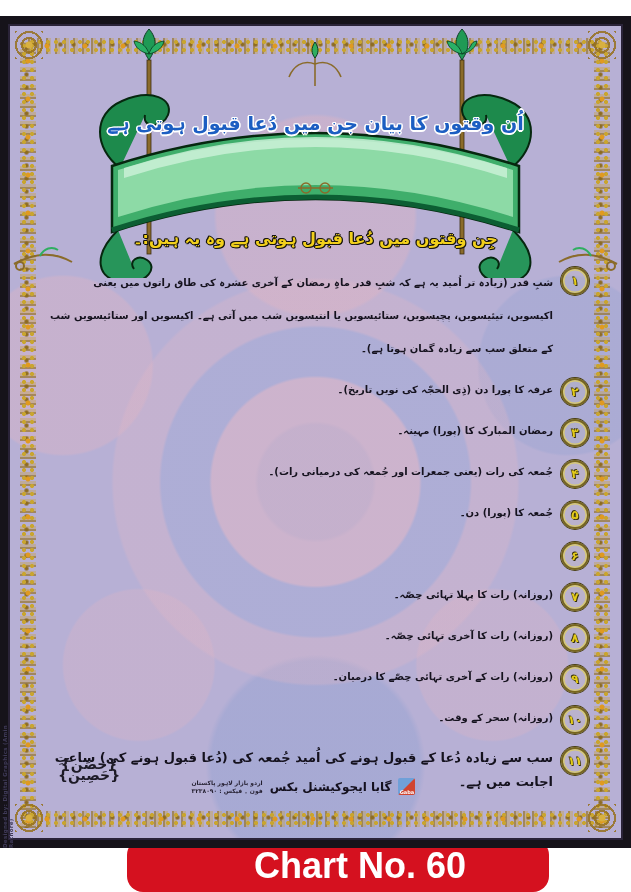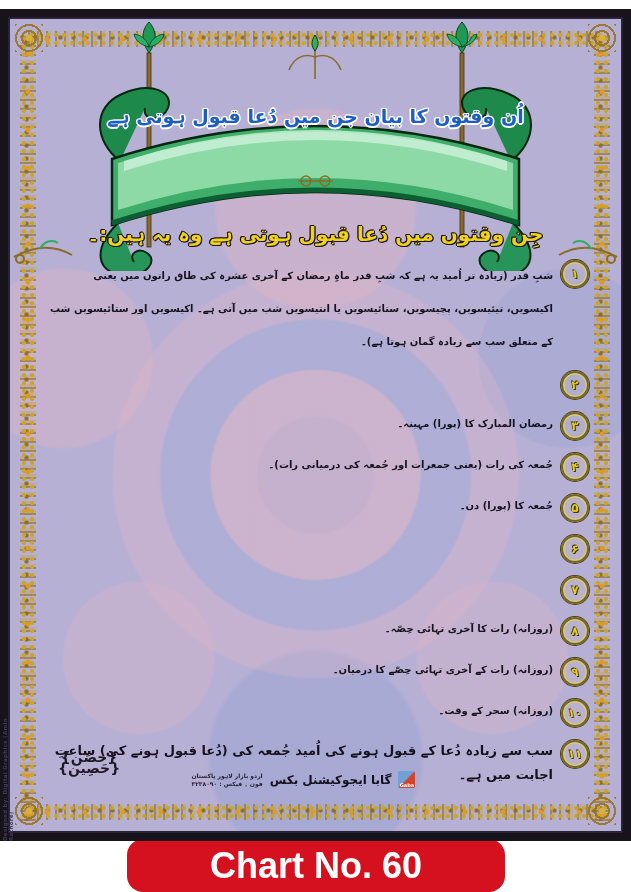--- a/index.html
+++ b/index.html
@@ -1,18 +1,18 @@
 <!DOCTYPE html>
 <html><head>
 <meta charset="utf-8">
 <style>
   html,body{margin:0;padding:0;}
   .stage{position:relative;width:631px;height:892px;background:#ffffff;overflow:hidden;
          font-family:"DejaVu Sans",sans-serif;}
-  .poster{position:absolute;left:0;top:9px;width:631px;height:832px;background:#b7b0d5;overflow:hidden;}
+  .poster{position:absolute;left:0;top:16px;width:631px;height:832px;background:#b7b0d5;overflow:hidden;}
   .frame{position:absolute;inset:0;box-shadow:inset 0 0 0 8px #16131a, inset 0 0 0 10px #2a2338;z-index:30;pointer-events:none;}
 
   
   .mandala{position:absolute;inset:0;z-index:1;pointer-events:none;background-image:
     radial-gradient(circle 280px at 50% 56%, rgba(226,183,197,0.50) 0 37%, rgba(160,170,215,0.40) 38% 55%, rgba(226,183,197,0.30) 56% 72%, rgba(226,183,197,0) 73%),
     radial-gradient(circle 190px at 50% 56%, rgba(148,162,210,0.45) 0 30%, rgba(148,162,210,0) 32%),
     radial-gradient(circle 170px at 50% 24%, rgba(223,180,195,0.42) 0 58%, rgba(223,180,195,0) 60%),
     radial-gradient(circle 200px at 50% 90%, rgba(148,162,210,0.45) 0 52%, rgba(148,162,210,0) 55%),
     radial-gradient(circle 130px at 10% 42%, rgba(223,180,195,0.38) 0 68%, rgba(223,180,195,0) 70%),
     radial-gradient(circle 130px at 90% 42%, rgba(148,162,210,0.34) 0 68%, rgba(148,162,210,0) 70%),
@@ -40,21 +40,21 @@
     repeating-radial-gradient(circle at 50% 50%, rgba(150,112,30,0.85) 0 2px, rgba(150,112,30,0) 2px 6px);}
   .gbc-tl{left:15px;top:15px;} .gbc-tr{right:15px;top:15px;}
   .gbc-bl{left:15px;top:788px;} .gbc-br{right:15px;top:788px;}
 
   .banner-svg{position:absolute;left:0;top:0;z-index:3;}
 
   .banner-title{position:absolute;left:100px;top:96px;width:431px;z-index:4;text-align:center;
     direction:rtl;font-size:19px;font-weight:bold;color:#1c5ec2;white-space:nowrap;
     text-shadow:-1.5px 0 #fff,1.5px 0 #fff,0 -1.5px #fff,0 1.5px #fff,-1px -1px #fff,1px 1px #fff,-1px 1px #fff,1px -1px #fff;}
   .subtitle{position:absolute;left:70px;top:213px;width:491px;z-index:4;text-align:center;
-    direction:rtl;font-size:20px;font-weight:bold;color:#f2d01c;white-space:nowrap;
+    direction:rtl;font-size:16px;font-weight:bold;color:#f2d01c;white-space:nowrap;
     text-shadow:-1.2px 0 #17150f,1.2px 0 #17150f,0 -1.2px #17150f,0 1.2px #17150f,1px 1px #17150f,-1px -1px #17150f;}
 
   .items{position:absolute;left:46px;right:42px;top:250px;z-index:4;direction:rtl;}
   .item{display:flex;gap:8px;align-items:flex-start;margin-bottom:12px;}
   .item .txt{direction:rtl;font-size:10px;line-height:26px;font-weight:bold;color:#15121e;}
   .item-first .txt{line-height:33px;}
   .item-small .txt{font-size:13px;line-height:24px;}
   .num-badge{flex:0 0 auto;width:24px;height:24px;border-radius:50%;margin-top:1px;
     border:2.5px solid #77661e;box-shadow:inset 0 0 0 1.5px #d6c878, 0 0 0 1px #4a3f12;
     display:flex;align-items:center;justify-content:center;background:rgba(210,200,150,0.12);}
@@ -70,21 +70,21 @@
     font-size:6px;line-height:8px;color:#241f30;font-weight:bold;}
   .pub-name{direction:rtl;font-size:12px;font-weight:bold;color:#14101e;white-space:nowrap;}
   .pub-logo{width:17px;height:17px;border-radius:2px;display:flex;align-items:flex-end;justify-content:center;
     background:linear-gradient(135deg,#6fa0d8 0 48%,#d04430 52% 100%);}
   .pub-logo span{font-size:5px;font-weight:bold;color:#ffffff;line-height:6px;}
 
   .designer{position:absolute;left:2px;top:686px;z-index:40;writing-mode:vertical-rl;transform:rotate(180deg);
     font-size:5.5px;line-height:6px;color:#3f3a58;font-weight:bold;letter-spacing:0.3px;}
 
   .chart-banner{position:absolute;left:127px;top:839px;width:378px;height:53px;background:#d5111f;
-    border-radius:16px;display:flex;align-items:center;justify-content:center;z-index:6;}
+    border-radius:16px;display:flex;align-items:center;justify-content:center;z-index:6;padding-left:44px;}
   .chart-banner span{font-family:"Liberation Sans",sans-serif;font-size:36px;font-weight:bold;color:#ffffff;}
 </style>
 </head>
 <body>
 
 <div class="stage">
   <div class="poster">
 
     <div class="mandala"></div>
 
@@ -158,20 +158,21 @@
       <div class="item item-first">
         <span class="num-badge">
             <span>۱</span>
           </span>
         <span class="txt">شبِ قدر (زیادہ تر اُمید یہ ہے کہ شبِ قدر ماہِ رمضان کے آخری عشرہ کی طاق راتوں میں یعنی اکیسویں، تیئیسویں، پچیسویں، ستائیسویں یا انتیسویں شب میں آتی ہے۔ اکیسویں اور ستائیسویں شب کے متعلق سب سے زیادہ گمان ہوتا ہے)۔</span>
       </div>
       <div class="item">
         <span class="num-badge">
             <span>۲</span>
           </span>
+        <span class="txt">عرفہ کا پورا دن (ذِی الحجّہ کی نویں تاریخ)۔</span>
       </div>
       <div class="item">
         <span class="num-badge">
             <span>۳</span>
           </span>
         <span class="txt">رمضان المبارک کا (پورا) مہینہ۔</span>
       </div>
       <div class="item">
         <span class="num-badge">
             <span>۴</span>
@@ -186,20 +187,21 @@
       </div>
       <div class="item">
         <span class="num-badge">
             <span>۶</span>
           </span>
       </div>
       <div class="item">
         <span class="num-badge">
             <span>۷</span>
           </span>
+        <span class="txt">(روزانہ) رات کا پہلا تہائی حِصّہ۔</span>
       </div>
       <div class="item">
         <span class="num-badge">
             <span>۸</span>
           </span>
         <span class="txt">(روزانہ) رات کا آخری تہائی حِصّہ۔</span>
       </div>
       <div class="item">
         <span class="num-badge">
             <span>۹</span>

